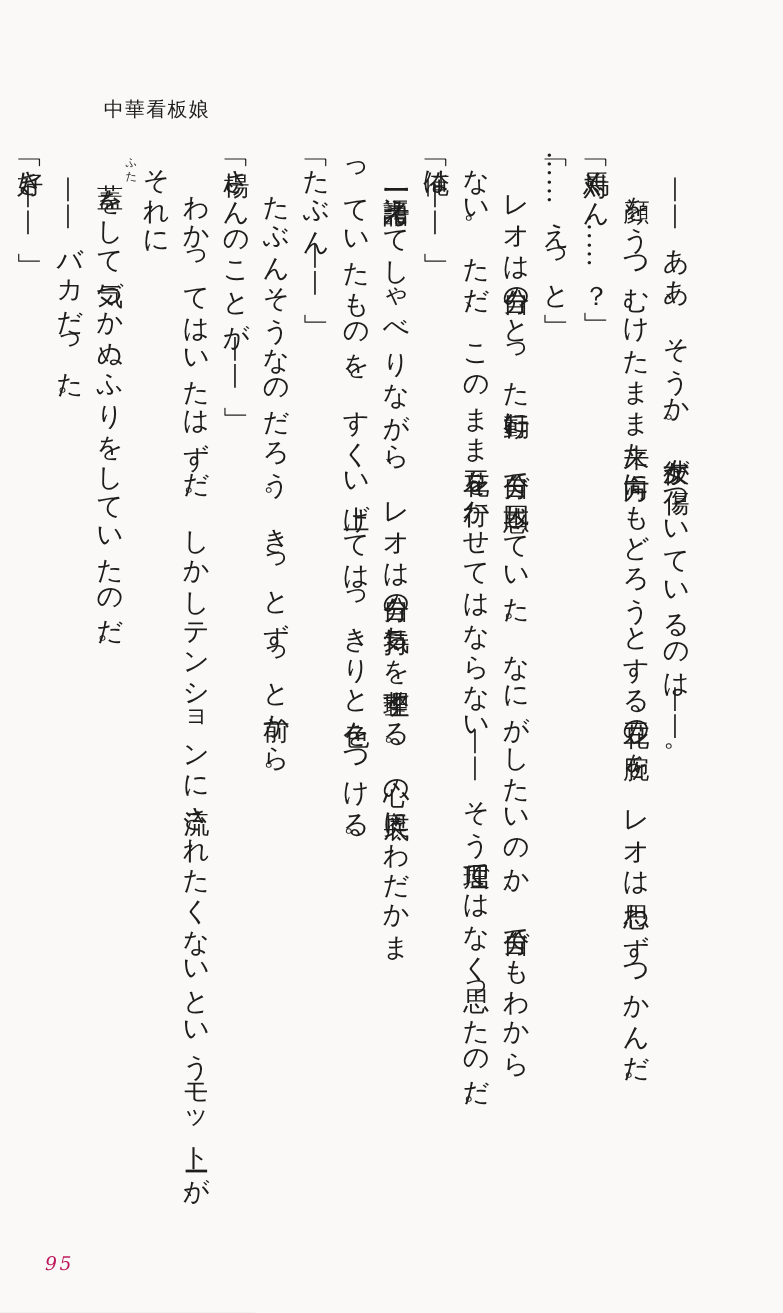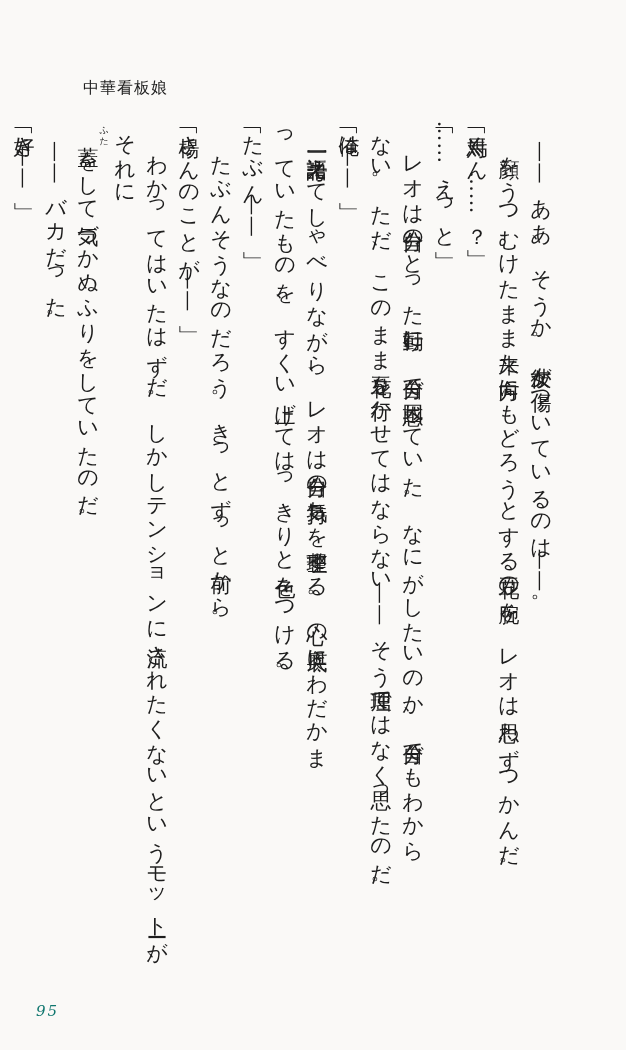--- a/index.html
+++ b/index.html
@@ -52,21 +52,21 @@
     font-size: 9px;
     letter-spacing: 0;
     color: var(--ink);
   }
   .page-number {
     position: absolute;
     left: 36px;
     top: 1002px;
     font-size: 15px;
     font-style: italic;
-    color: #0f766e;
+    color: #be185d;
     letter-spacing: 2px;
   }
 </style>
 </head>
 <body>
 
 <div class="page">
   <div class="running-header">中華看板娘</div>
 
   <div class="text-block">

